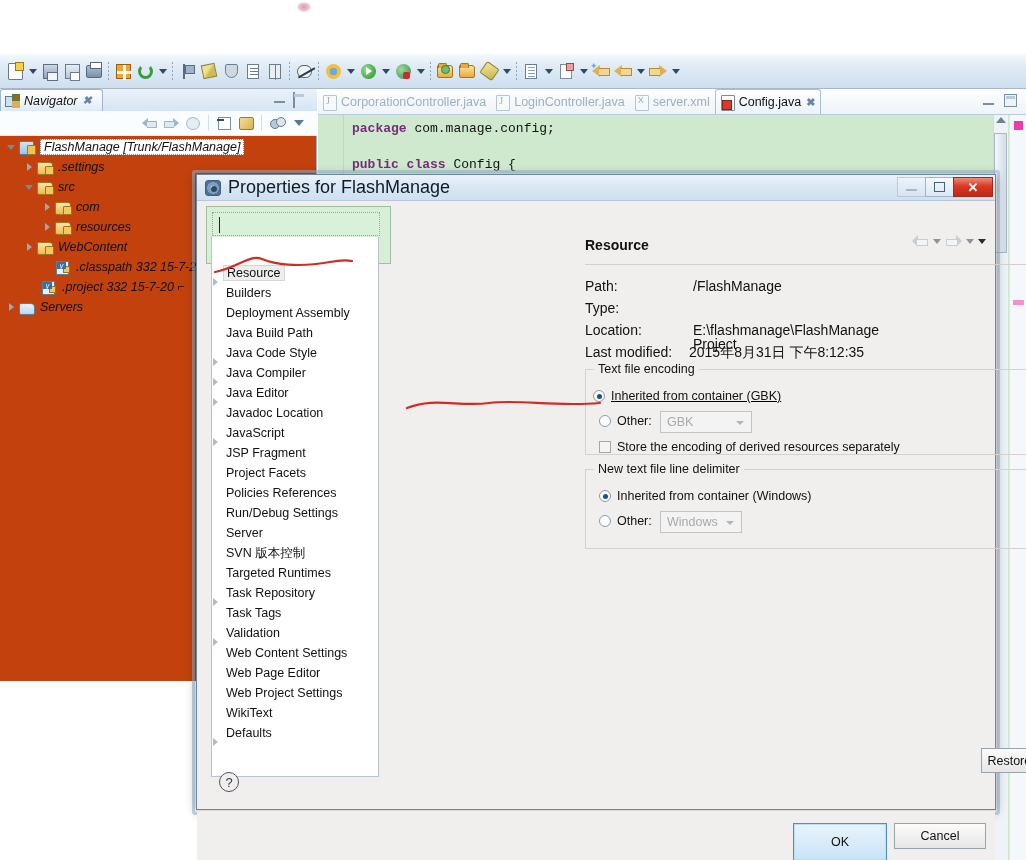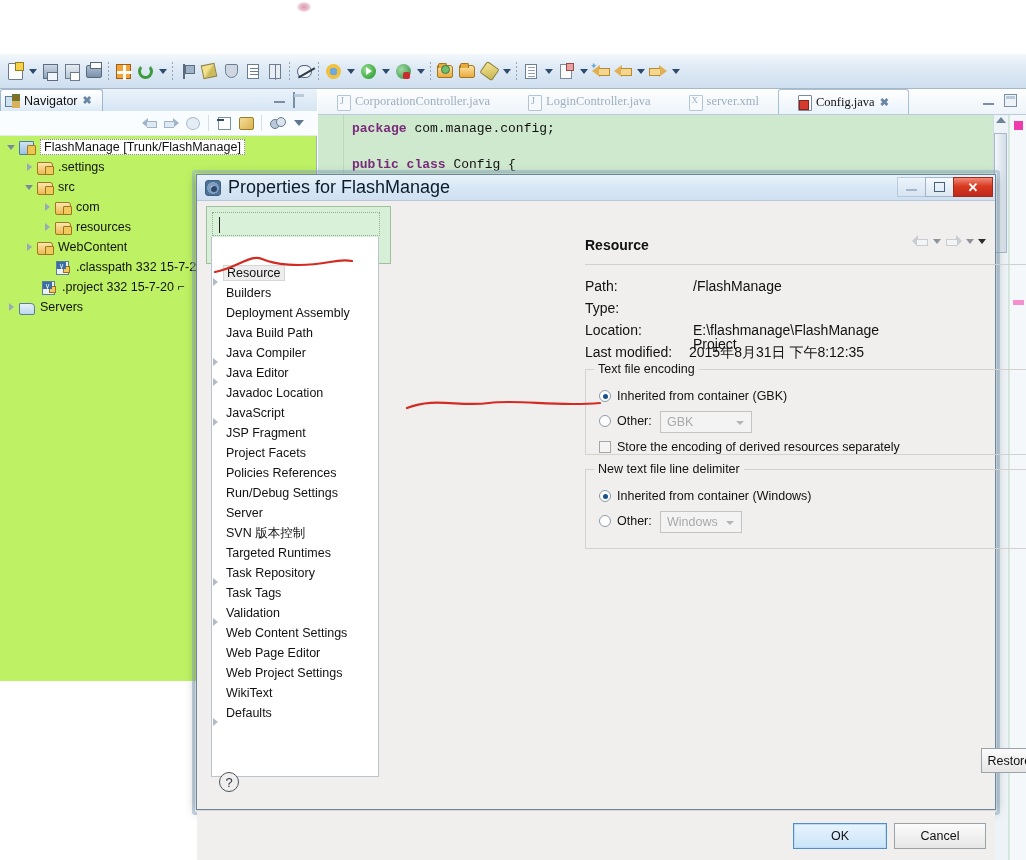--- a/index.html
+++ b/index.html
@@ -79,22 +79,22 @@
   .arrow-back::after { content:""; position:absolute; left:7px; top:3.5px; width:10px; height:6px; background:#f3d68f; border:1px solid #b98b2d; border-left:none; }
   .arrow-fwd::before { content:""; position:absolute; right:0; top:0; width:0; height:0;
      border-top:6.5px solid transparent; border-bottom:6.5px solid transparent; border-left:8px solid #e0b052; }
   .arrow-fwd::after { content:""; position:absolute; right:7px; top:3.5px; width:10px; height:6px; background:#f3d68f; border:1px solid #b98b2d; border-right:none; }
   .star-mini { position:absolute; left:-2px; top:-3px; color:#6aa9e0; font-size:9px; line-height:9px; }
 
   
   .body-area { position:absolute; left:0; top:89px; width:1026px; height:771px; background:#ffffff; }
 
   
-  .nav-view { position:absolute; left:0; top:0; width:317px; height:592px; background:#bef264;
-      border-right:1px solid #9fb0c2; }
+  .nav-view { position:absolute; left:0; top:0; width:317px; height:592px; background:#c2410c;
+      border-right:1px solid #9fb0c2;font-style:italic; }
   .nav-tabrow { position:absolute; left:0; top:0; width:317px; height:22px;
       background:linear-gradient(180deg,#eaf2fa,#d6e5f3); }
   .nav-tab { position:absolute; left:0; top:0; height:22px; padding:0 10px 0 4px;
       background:linear-gradient(180deg,#ffffff 0%, #eef5fb 60%, #dbe9f6 100%);
       border:1px solid #9fb7cd; border-bottom:none; border-radius:3px 3px 0 0;
       display:flex; align-items:center; gap:5px; }
   .nav-tab-label { font-size:12.5px; color:#111; }
   .nav-icon-sm { width:14px; height:13px; position:relative; }
   .nav-icon-sm::before { content:""; position:absolute; left:0; top:2px; width:6px; height:9px; background:#cfe0ee; border:1px solid #5e7d9a; }
   .nav-icon-sm::after { content:""; position:absolute; left:7px; top:0; width:6px; height:5px; background:#a8cf7e; border:1px solid #5b7f3b; box-shadow:0 7px 0 #d9b05c, 0 7px 0 1px #8a6b24 inset; }
@@ -138,21 +138,21 @@
   .tico.file::before { content:""; position:absolute; left:1px; top:1px; width:11px; height:12px; background:#eaf1f8; border:1px solid #5e7d9a; }
   .tico.file::after { content:""; position:absolute; left:2px; top:2px; width:9px; height:7px; background:#3b6ea5; color:#fff; font-size:7px; line-height:7px; text-align:center; content:"y"; }
   .tico.file .lock { position:absolute; left:8px; top:6px; width:7px; height:7px; background:#f2c95c; border:1px solid #9b7320; }
   .tico.srv::before { content:""; position:absolute; left:0; top:3px; width:14px; height:10px; background:linear-gradient(180deg,#e6f1fb,#bcd8ef); border:1px solid #5e7d9a; border-radius:1px 4px 2px 2px; }
   .sel-box { background:#fff; border:1px dotted #8a8a8a; padding:0 3px; }
 
   
   .editor-area { position:absolute; left:318px; top:0; width:708px; height:771px; background:#ffffff; }
   .ed-tabrow { position:absolute; left:0; top:0; width:708px; height:26px;
      background:linear-gradient(180deg,#fdfefe,#eef4fa); border-bottom:1px solid #b9cbdc; display:flex; align-items:flex-end; }
-  .ed-tab { height:25px; display:flex; align-items:center; gap:5px; padding:0 19px; font-size:12.5px; color:#9eafc0;font-family:Liberation Serif, serif; }
+  .ed-tab { height:25px; display:flex; align-items:center; gap:5px; padding:0 5px; font-size:12.5px; color:#9eafc0; }
   .ed-tab.active { color:#111; background:linear-gradient(180deg,#ffffff,#eaf3fb);
       border:1px solid #a8c0d6; border-bottom:none; border-radius:3px 3px 0 0; }
   .ftico { width:13px; height:14px; position:relative; display:inline-block; }
   .ftico.java::before { content:""; position:absolute; left:0; top:0; width:12px; height:14px; background:#f7fafc; border:1px solid #b6c5d4; border-radius:1px; }
   .ftico.java::after { content:"J"; position:absolute; left:3px; top:0px; font-size:10px; color:#9eb0c2; font-family:"Liberation Serif", serif; }
   .ftico.xml::before { content:""; position:absolute; left:0; top:0; width:12px; height:14px; background:#f7fafc; border:1px solid #b6c5d4; border-radius:1px; }
   .ftico.xml::after { content:"X"; position:absolute; left:3px; top:0px; font-size:9px; color:#9eb0c2; }
   .ftico.javared::before { content:""; position:absolute; left:0; top:0; width:12px; height:14px; background:#fff; border:1px solid #7b8a9c; border-radius:1px; }
   .ftico.javared::after { content:""; position:absolute; left:1px; top:5px; width:8px; height:8px; background:#d63b2e; border:1px solid #8d241b; }
   .ed-min { position:absolute; right:30px; top:6px; width:14px; height:13px; }
@@ -517,20 +517,24 @@
           <div class="tli">
             <span class="tw"></span>
             <span class="lbl">Deployment Assembly</span>
           </div>
           <div class="tli">
             <span class="tw"></span>
             <span class="lbl">Java Build Path</span>
           </div>
           <div class="tli">
             <span class="tw has"></span>
+            <span class="lbl">Java Code Style</span>
+          </div>
+          <div class="tli">
+            <span class="tw has"></span>
             <span class="lbl">Java Compiler</span>
           </div>
           <div class="tli">
             <span class="tw has"></span>
             <span class="lbl">Java Editor</span>
           </div>
           <div class="tli">
             <span class="tw"></span>
             <span class="lbl">Javadoc Location</span>
           </div>
@@ -615,21 +619,21 @@
         <div class="kv kvv" style="top:41px;">/FlashManage</div>
         <div class="kv kvl" style="top:63px;">Type:</div>
         <div class="kv kvv" style="top:63px;margin-top:36px;">Project</div>
         <div class="kv kvl" style="top:85px;">Location:</div>
         <div class="kv kvv" style="top:85px;">E:\flashmanage\FlashManage</div>
         <div class="kv kvl" style="top:107px;">Last modified:</div>
         <div class="kv" style="top:107px; left:104px;">2015年8月31日 下午8:12:35</div>
 
         <div class="grp" style="left:0; top:132px; width:598px; height:86px;">
           <span class="grp-legend">Text file encoding</span>
-          <div class="rrow" style="position:absolute; left:13px; top:19px;">
+          <div class="rrow" style="position:absolute; left:7px; top:19px;text-decoration:underline;">
             <span class="radio on"></span>
             <span class="rlabel">Inherited from container (GBK)</span>
           </div>
           <div class="rrow" style="position:absolute; left:13px; top:44px;">
             <span class="radio"></span>
             <span class="rlabel">Other:</span>
           </div>
           <div class="combo" style="position:absolute; left:74px; top:41px; width:92px;">
             <span>GBK</span>
             <span class="carr"></span>
@@ -654,21 +658,21 @@
             <span>Windows</span>
             <span class="carr"></span>
           </div>
         </div>
 
         <div class="btn" style="position:absolute; left:396px; top:511px; width:106px;">Restore Defaults</div>
 
       </div>
 
       <div class="dlg-footer"></div>
-      <div class="btn primary" style="position:absolute; left:596px; top:622px; width:94px; height:26px;">OK</div>
+      <div class="btn primary" style="position:absolute; left:596px; top:622px; width:94px; height:38px;">OK</div>
       <div class="btn" style="position:absolute; left:697px; top:622px; width:92px; height:26px;">Cancel</div>
     </div>
   </div>
   <div class="help-btn">?</div>
 
   <svg class="red-ink" style="left:212px; top:248px;" width="145" height="30">
     <path d="M3,24 C25,20 38,6 50,11 C62,16 85,20 118,14 C128,12 135,12 140,13" stroke="#d32b22" stroke-width="2.2" fill="none" stroke-linecap="round"></path>
   </svg>
   <svg class="red-ink" style="left:404px; top:393px;" width="200" height="22">
     <path d="M3,15 C30,4 55,14 85,10 C115,6 150,14 196,10" stroke="#d32b22" stroke-width="2.2" fill="none" stroke-linecap="round"></path>

